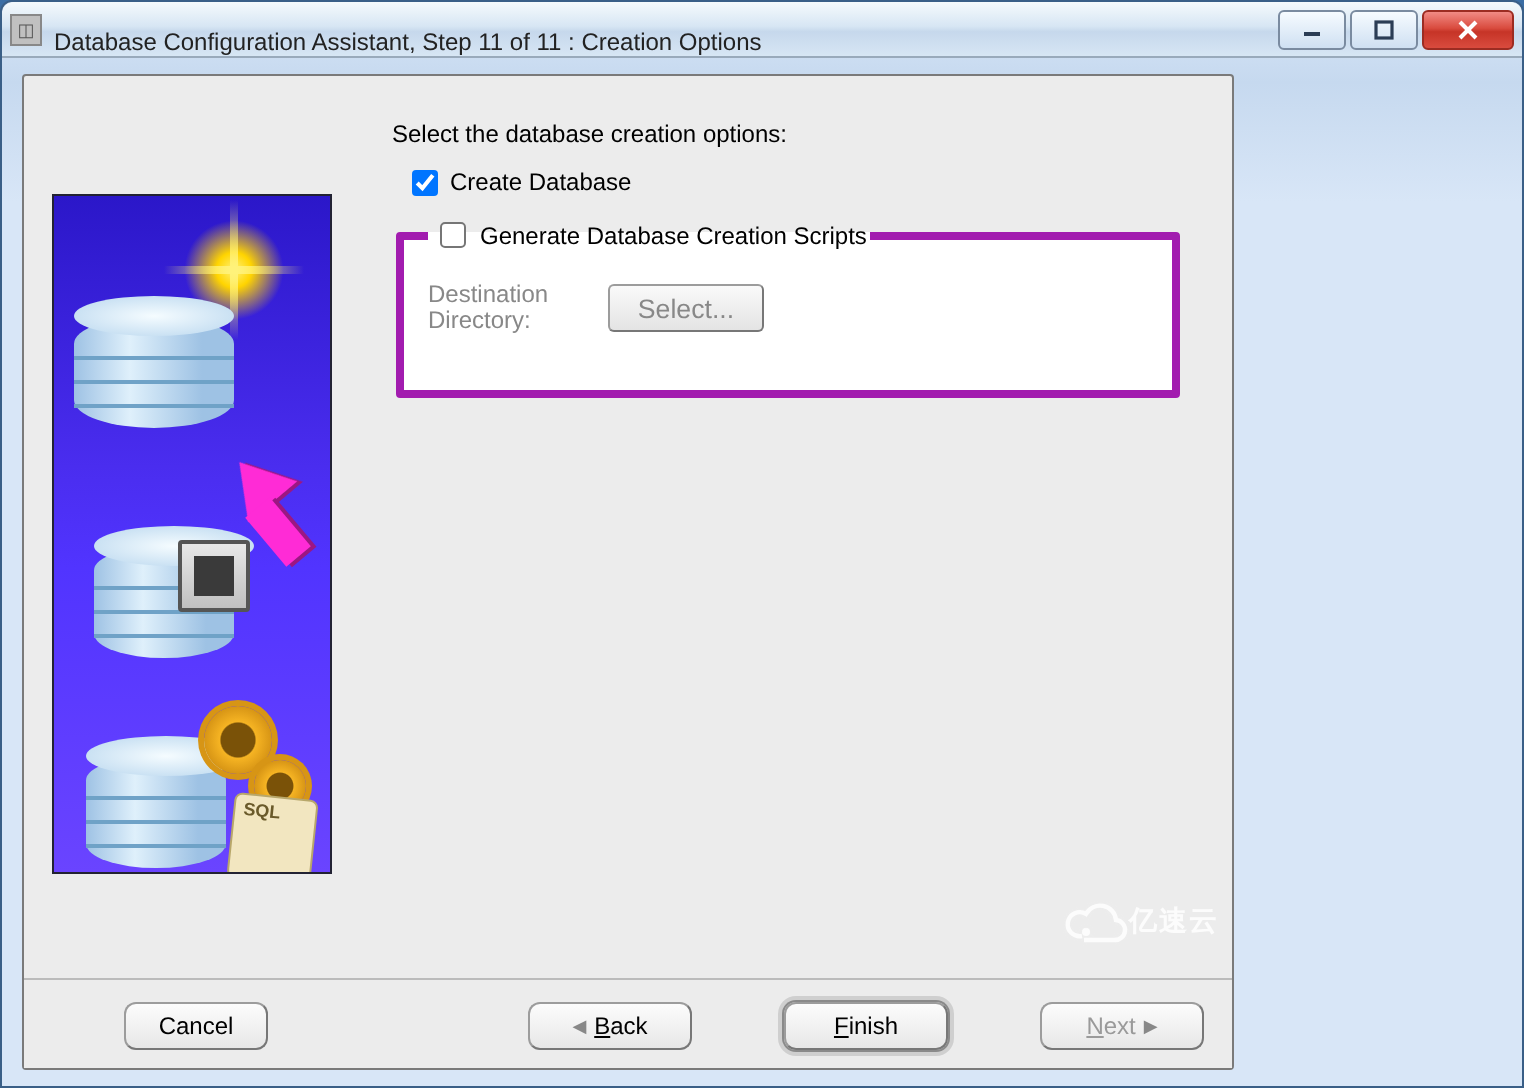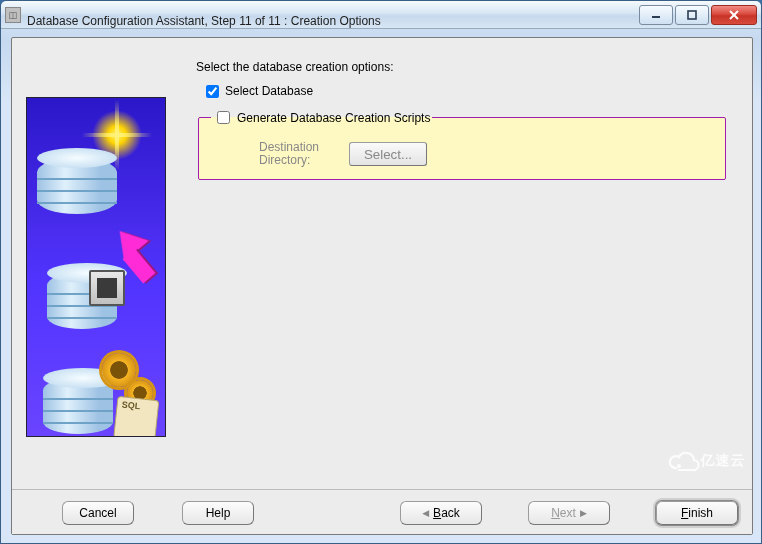--- a/index.html
+++ b/index.html
@@ -52,21 +52,21 @@
     font-size: 11px;
   }
   .ctrl.close {
     background: linear-gradient(#f18b85,#d94b3e 45%,#c63427 55%,#d94b3e);
     border-color: #9c2c22; color: #fff;
     width: 46px;
   }
   .client {
     position: absolute;
     top: 36px; left: 10px;
-    width: 742px; height: 498px;
+    width: 606px; height: 498px;
     background: #ececec;
     border: 1px solid #7a7a7a;
     border-radius: 2px;
   }
   .content {
     position: absolute;
     top: 0; left: 0; right: 0; bottom: 44px;
     border-bottom: 1px solid #bbb;
     padding: 14px 14px 8px 14px;
     display: flex;
@@ -140,28 +140,28 @@
   .form-area {
     flex: 1;
     padding-right: 10px;
   }
   .heading { margin: 8px 0 10px 0; }
 
   .chk-row { display:flex; align-items:center; gap:4px; margin: 4px 10px 10px 10px; }
   .chk-row input { margin: 0 2px 0 0; }
 
   fieldset.scripts {
-    border: 1px solid #a21caf;
+    border: 4px solid #a21caf;
     border-radius: 2px;
-    padding: 10px 12px 12px 12px;
-    background: #fef9c3;
+    padding: 10px 12px 28px 12px;
+    background: #ffffff;
   }
   fieldset.scripts legend { padding: 0 2px; }
   fieldset.scripts legend label { display:flex; align-items:center; gap:4px; }
-  .dest-row { display:flex; align-items:center; gap:10px; margin-top:4px;margin-left:48px; }
+  .dest-row { display:flex; align-items:center; gap:10px; margin-top:4px; }
   .dest-label { color:#888; width: 80px; line-height: 13px; }
   .dest-input {
     flex: 1; height: 22px;
     background: #efefef; border:1px solid #b6b6b6; color:#8b8b8b;
     padding: 2px 6px; font-family: inherit; font-size: 12px;
   }
   .browse-btn {
     height: 24px; width: 78px;
     border: 1px solid #9c9c9c; border-bottom-color:#777; border-right-color:#777;
     background: linear-gradient(#fafafa,#e4e4e4);
@@ -259,54 +259,53 @@
         <div class="gear gear1"></div>
         <div class="gear gear2"></div>
         <div class="scroll"></div>
       </div>
 
       <div class="form-area">
         <div class="heading">Select the database creation options:</div>
 
         <label class="chk-row">
           <input type="checkbox" checked="" style="">
-          <span>Select Database</span>
+          <span>Create Database</span>
         </label>
 
         <fieldset class="scripts">
           <legend>
             <label>
               <input type="checkbox" style="">
               <span>Generate Database Creation Scripts</span>
             </label>
           </legend>
           <div class="dest-row">
             <div class="dest-label">Destination Directory:</div>
             <button class="browse-btn" disabled="">Select...</button>
           </div>
         </fieldset>
       </div>
     </div>
 
     <div class="button-bar">
       <button class="btn">Cancel</button>
       <div style="width:12px"></div>
-      <button class="btn">Help</button>
       <div class="spacer"></div>
       <div class="nav-group">
         <button class="btn">
           <span class="nav-icon">◀</span>
           <span><span class="mnemonic">B</span>ack</span>
         </button>
+        <button class="btn btn-default">
+          <span><span class="mnemonic">F</span>inish</span>
+        </button>
         <button class="btn" disabled="">
           <span><span class="mnemonic">N</span>ext</span>
           <span class="nav-icon">▶</span>
-        </button>
-        <button class="btn btn-default">
-          <span><span class="mnemonic">F</span>inish</span>
         </button>
       </div>
     </div>
 
     <div class="watermark">
       <svg width="34" height="34" viewBox="0 0 34 34">
         <g fill="none" stroke="#ffffff" stroke-width="2.2">
           <path d="M10 24 a6 6 0 1 1 2 -11 a8 8 0 0 1 15 3 a5 5 0 0 1 -1 10 h-15"></path>
           <circle cx="12" cy="22" r="2" fill="#fff" stroke="none"></circle>
         </g>

